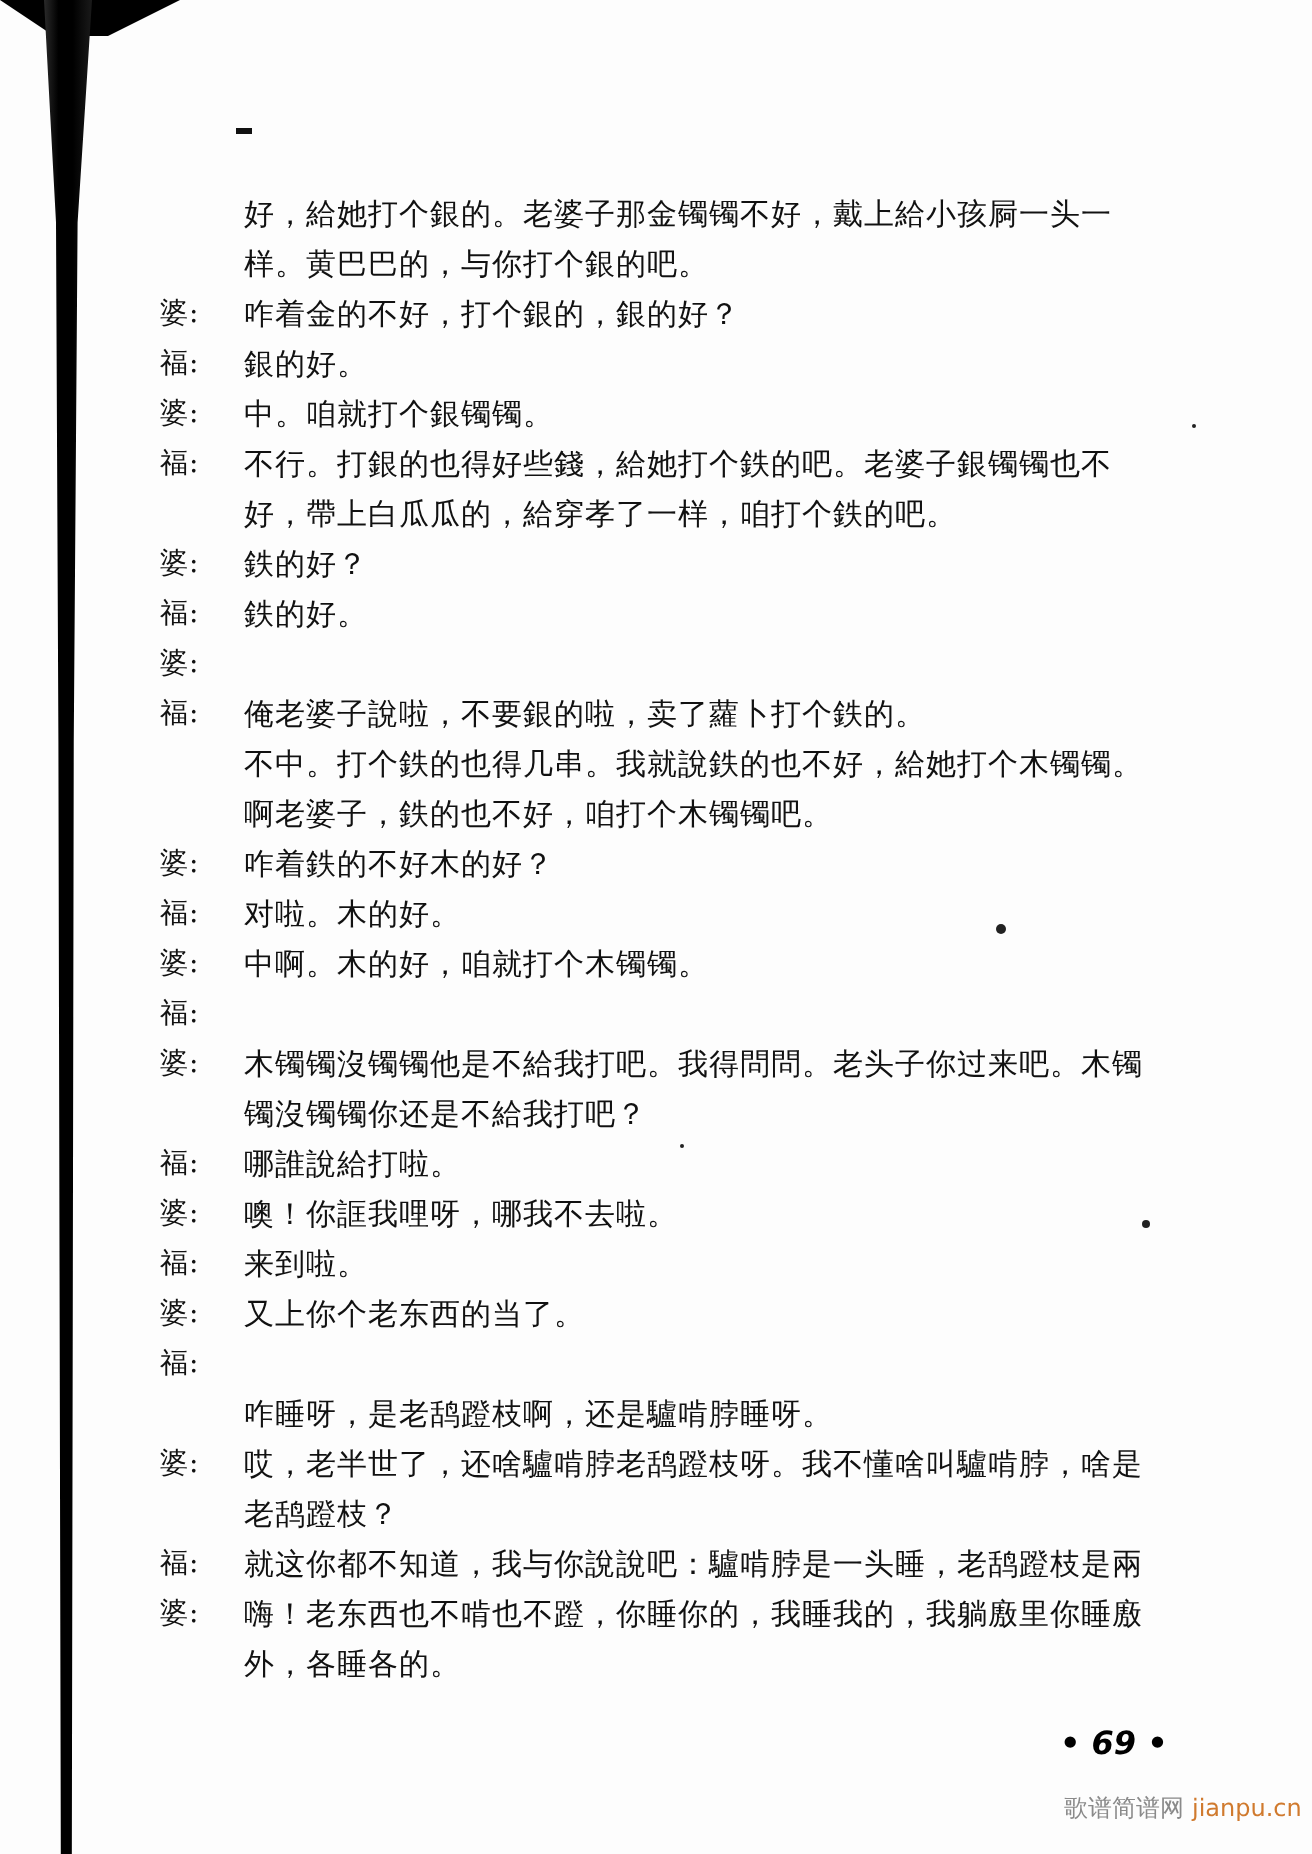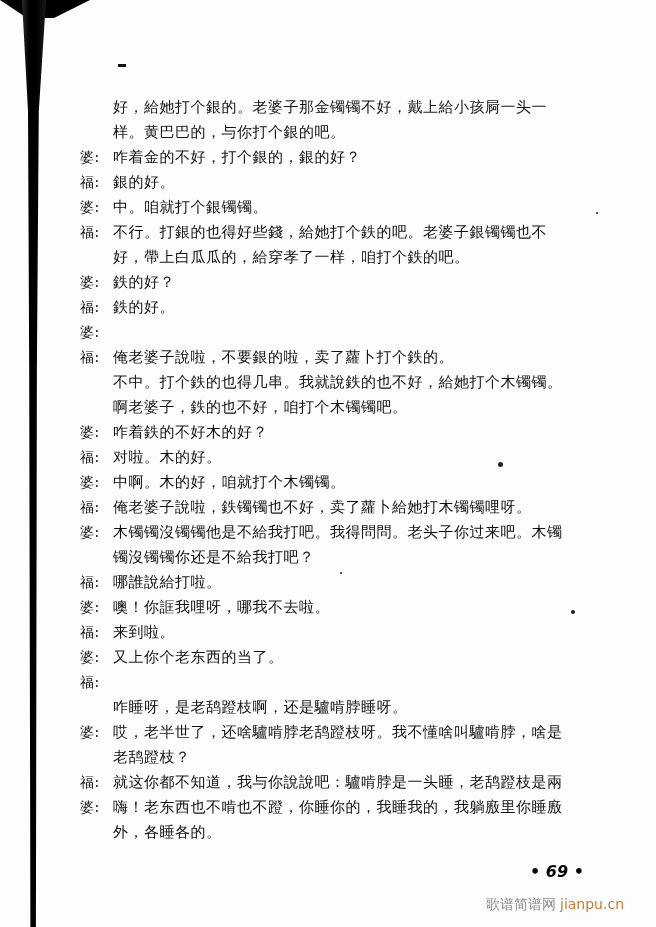--- a/index.html
+++ b/index.html
@@ -59,37 +59,37 @@
       letter-spacing: 0.5px;
     }
     .speaker {
       position: absolute;
       left: 0;
       width: 30px;
       font-size: 14px;
     }
     .text {
       position: absolute;
-      left: 33px;
+      left: 42px;
     }
     .page-num {
       position: absolute;
       left: 530px;
       top: 862px;
       font-size: 16px;
       font-style: italic;
       font-weight: bold;
       font-family: "DejaVu Sans", sans-serif;
       color: #000000;
     }
     .watermark {
       position: absolute;
-      left: 486px;
+      left: 532px;
       top: 896px;
-      font-size: 14px;
+      font-size: 12px;
       color: #8a8a8a;
       font-family: "DejaVu Sans", sans-serif;
     }
     .watermark .brand {
       color: #d07a2e;
       margin-left: 4px;
     }
     .speck { position: absolute; background: #222; border-radius: 50%; }
   </style>
 </head>
@@ -164,21 +164,20 @@
     <div class="line">
       <span class="speaker">福:</span>
       <span class="text">对啦。木的好。</span>
     </div>
     <div class="line">
       <span class="speaker">婆:</span>
       <span class="text">中啊。木的好，咱就打个木镯镯。</span>
     </div>
     <div class="line">
       <span class="speaker">福:</span>
-      <span class="text">俺老婆子說啦，鉄镯镯也不好，卖了蘿卜給她打木镯镯哩呀。</span>
     </div>
     <div class="line">
       <span class="speaker">婆:</span>
       <span class="text">木镯镯沒镯镯他是不給我打吧。我得問問。老头子你过来吧。木镯</span>
     </div>
     <div class="line">
       <span class="speaker"></span>
       <span class="text">镯沒镯镯你还是不給我打吧？</span>
     </div>
     <div class="line">

